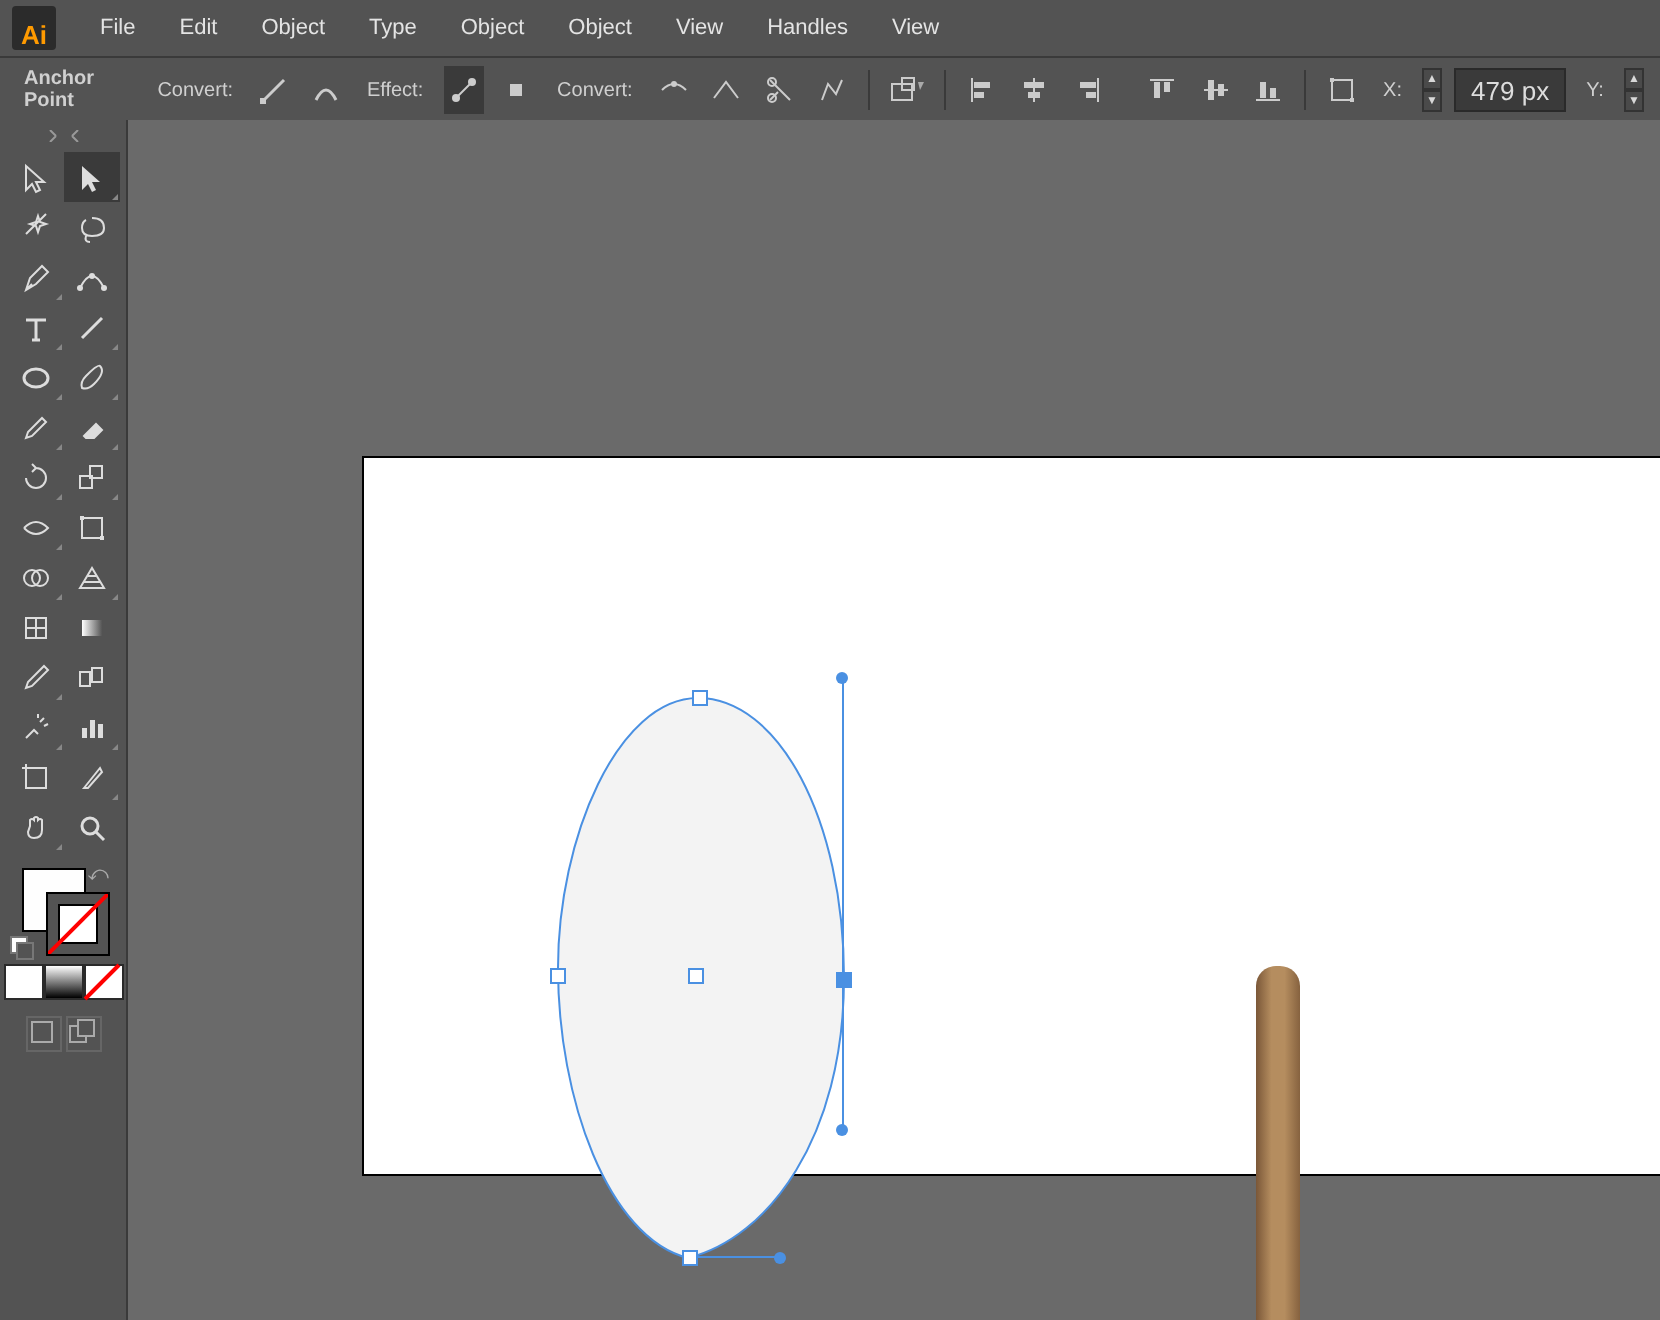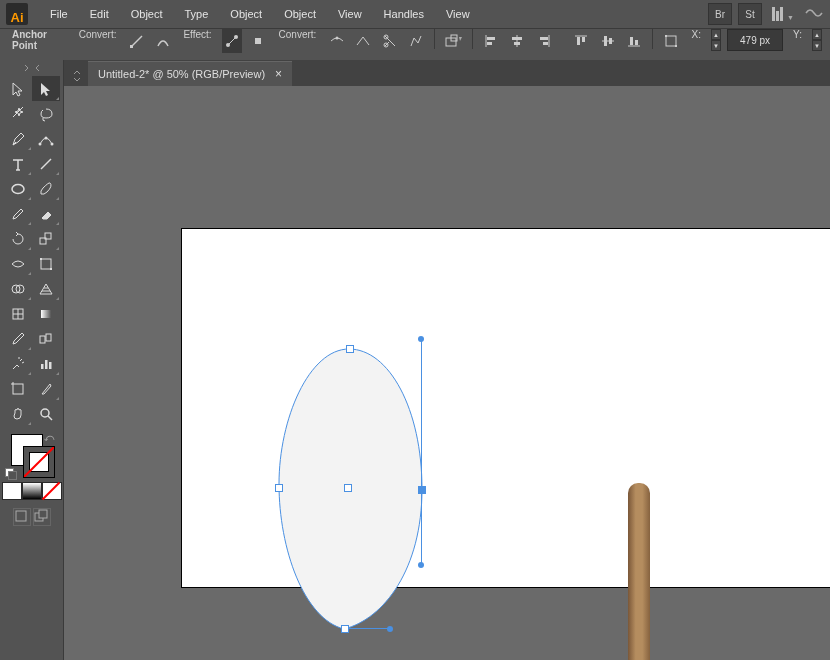--- a/index.html
+++ b/index.html
@@ -3,25 +3,25 @@
 <meta charset="utf-8">
 <style>
 html,body{margin:0;padding:0;width:830px;height:660px;background:#535353;font-family:"Segoe UI",Arial,sans-serif;font-size:11px;color:#d8d8d8;overflow:hidden}
 .menubar{height:28px;background:#535353;display:flex;align-items:center;padding:0 6px;gap:2px}
 .ai-logo{width:22px;height:22px;background:#2b2b2b;display:flex;align-items:flex-end;justify-content:center;color:#ff9a00;font-weight:bold;font-size:13px;margin-right:10px;border-radius:2px}
 .menu-item{padding:4px 10px;color:#e4e4e4;cursor:pointer}
 .menu-right{margin-left:auto;display:flex;align-items:center;gap:6px}
 .sq-btn{width:22px;height:20px;background:#424242;display:flex;align-items:center;justify-content:center;font-size:10px;color:#ccc;border:1px solid #333}
 .layout-icon{display:flex;gap:1px;align-items:flex-end;padding:0 4px}
 .bar{width:3px;background:#bbb}
-.optbar{height:32px;background:#535353;border-top:1px solid #3a3a3a;border-bottom:1px solid #3a3a3a;display:flex;align-items:flex-start;padding:0 8px;gap:6px;font-size:10px}
+.optbar{height:32px;background:#535353;border-top:1px solid #3a3a3a;border-bottom:1px solid #3a3a3a;display:flex;align-items:center;padding:0 8px;gap:6px;font-size:10px}
 .opt-label{color:#d0d0d0;padding:0 4px}
 .opt-icon{width:22px;height:22px;display:flex;align-items:center;justify-content:center;border:1px solid transparent}
 .opt-sep{width:1px;height:20px;background:#3a3a3a;margin:0 2px}
-.opt-input{width:50px;height:18px;background:#3a3a3a;border:1px solid #2a2a2a;color:#ddd;font-size:10px;text-align:center}
+.opt-input{width:50px;height:18px;background:#3a3a3a;border:1px solid #2a2a2a;color:#ddd;font-size:13px;text-align:center}
 .spin{width:12px;display:flex;flex-direction:column}
 .spin div{height:9px;background:#4a4a4a;border:1px solid #333;font-size:6px;display:flex;align-items:center;justify-content:center}
 .workspace{position:absolute;top:60px;left:0;right:0;bottom:0;display:flex}
 .tools{width:63px;background:#535353;border-right:1px solid #3a3a3a;padding:4px 0;display:flex;flex-direction:column;align-items:center}
 .tools-handle{width:45px;height:8px;display:flex;align-items:center;justify-content:center;margin-bottom:4px}
 .tool-grid{display:grid;grid-template-columns:28px 28px;gap:0}
 .tool{width:28px;height:25px;display:flex;align-items:center;justify-content:center;position:relative;cursor:pointer}
 .tool.sel{background:#3a3a3a}
 .tool svg{width:18px;height:18px}
 .tri{position:absolute;bottom:1px;right:1px;width:0;height:0;border-left:3px solid transparent;border-bottom:3px solid #888}
@@ -67,33 +67,20 @@
     </div>
  <div class="menu-item">File</div>
  <div class="menu-item">Edit</div>
  <div class="menu-item">Object</div>
  <div class="menu-item">Type</div>
  <div class="menu-item">Object</div>
  <div class="menu-item">Object</div>
  <div class="menu-item">View</div>
  <div class="menu-item">Handles</div>
  <div class="menu-item">View</div>
- <div class="menu-right">
-  <div class="sq-btn">Br</div>
-  <div class="sq-btn">St</div>
-  <div class="layout-icon">
-   <div class="bar" style="height:14px"></div>
-        <div class="bar" style="height:10px"></div>
-        <div class="bar" style="height:14px"></div>
-   <span style="font-size:7px;margin-left:3px;color:#aaa">▼</span>
-  </div>
-  <div><svg width="20" height="16">
-          <path d="M2 8 Q6 2 10 8 Q14 14 18 8" stroke="#aaa" fill="none" stroke-width="1.5"></path>
-        </svg></div>
- </div>
 </div>
 
 <div class="optbar">
  <span class="opt-label" style="font-weight:bold">Anchor Point</span>
  <span class="opt-label">Convert:</span>
  <div class="opt-icon">
       <svg width="16" height="16">
         <path d="M3 13 L13 3" stroke="#ccc" stroke-width="1.5"></path>
         <rect x="1" y="12" width="3" height="3" fill="#ccc"></rect>
       </svg>
@@ -422,31 +409,20 @@
             <rect x="2" y="2" width="10" height="10" stroke="#aaa" fill="none"></rect>
           </svg></div>
    <div class="dm"><svg width="14" height="14">
             <rect x="1" y="4" width="8" height="8" stroke="#aaa" fill="none"></rect>
             <rect x="5" y="1" width="8" height="8" stroke="#aaa" fill="#535353"></rect>
           </svg></div>
   </div>
  </div>
 
  <div class="doc-area">
-  <div class="tabbar">
-   <div class="tab-handle">
-          <svg width="6" height="14">
-            <path d="M3 2 L0 5 M3 2 L6 5 M3 12 L0 9 M3 12 L6 9" stroke="#999" fill="none"></path>
-          </svg>
-        </div>
-   <div class="tab">
-    <span>Untitled-2* @ 50% (RGB/Preview)</span>
-    <span class="tab-close">×</span>
-   </div>
-  </div>
   <div class="canvas-view">
    <div class="artboard"></div>
 
    <svg class="shape-egg" width="150" height="300" style="overflow:visible">
     <path d="M 70 10 C 110 10, 143 70, 143 150 C 143 230, 105 280, 65 290 C 25 280, 0 210, 0 145 C 0 80, 30 10, 70 10 Z"></path>
    </svg>
 
    <div class="handle-line" style="left:357px;top:253px;width:1px;height:225px"></div>
    <div class="handle-line" style="left:281px;top:542px;width:45px;height:1px"></div>
 

